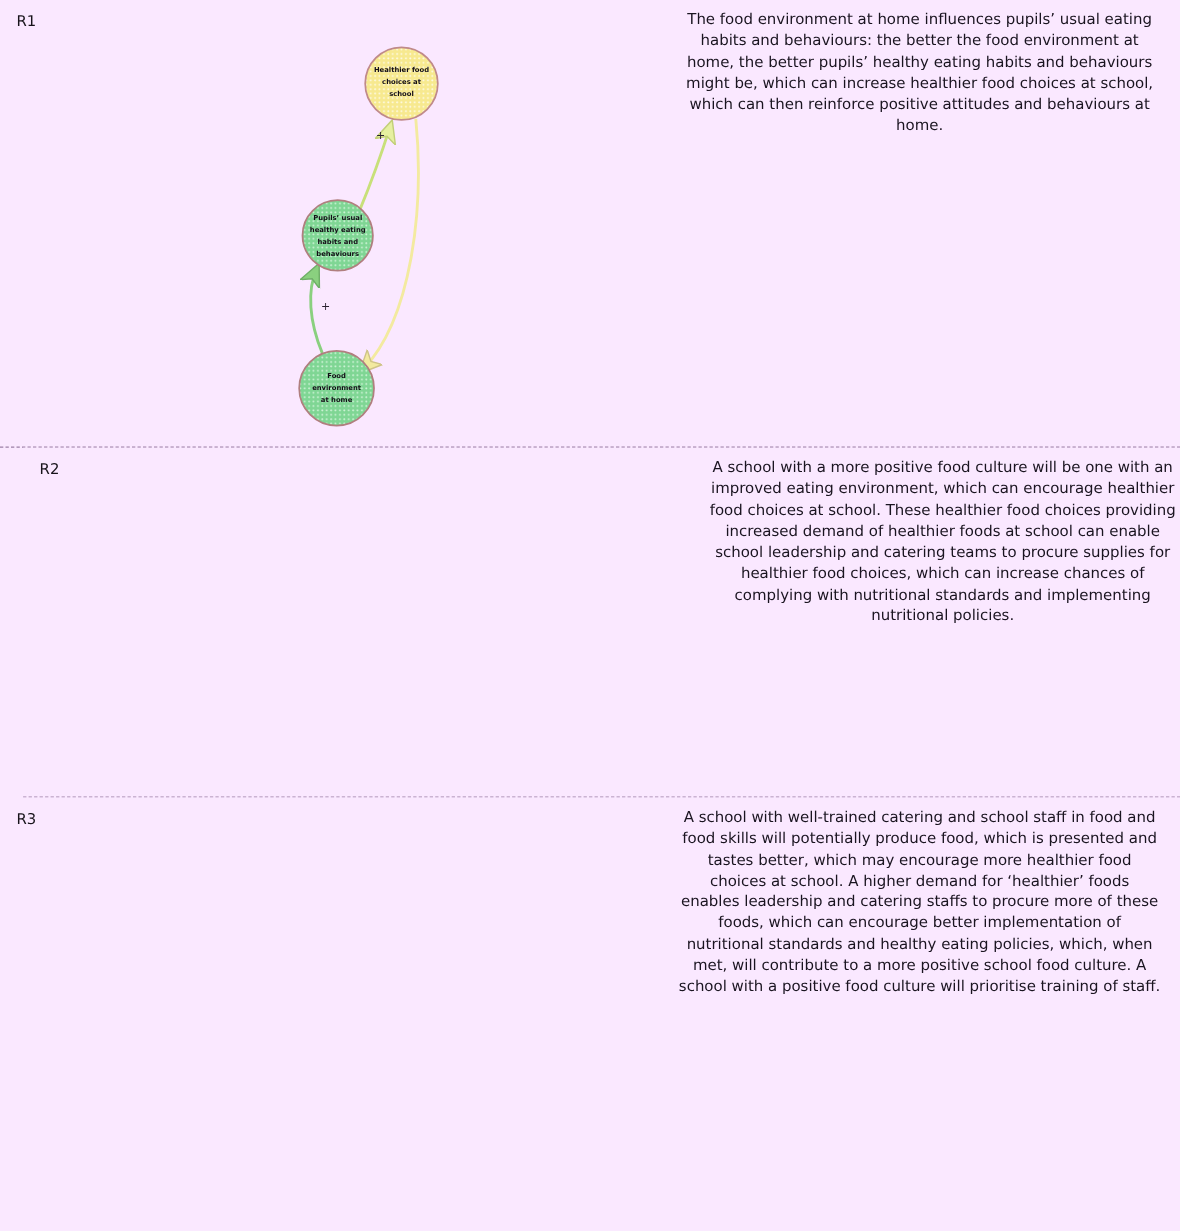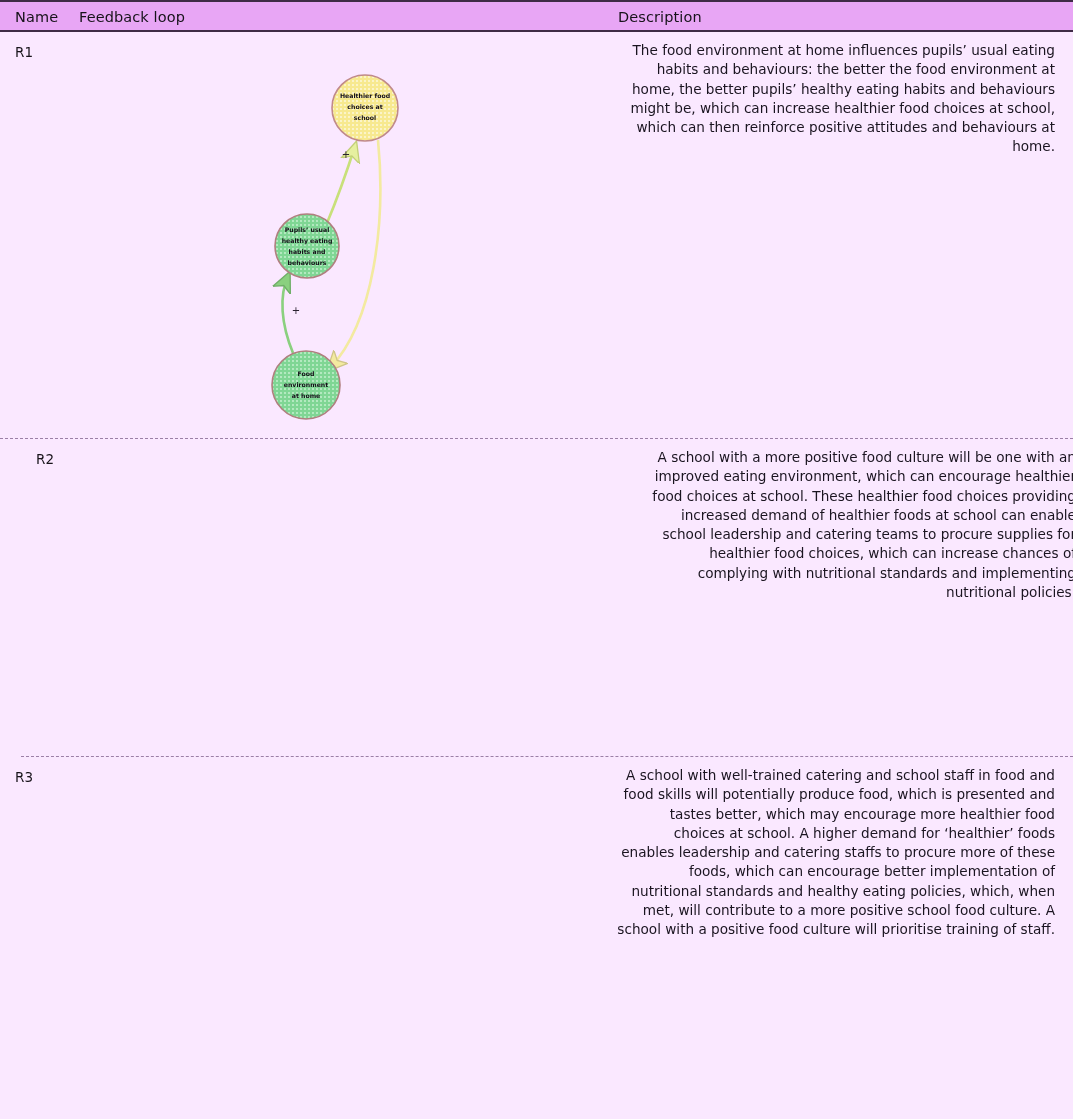--- a/index.html
+++ b/index.html
@@ -58,21 +58,21 @@
     font-size: 13.5px;
     color: #17131a;
   }
   .row-desc {
     position: absolute;
     left: 617px; top: 9px;
     width: 438px;
     font-size: 13.6px;
     line-height: 1.42;
     color: #1a1420;
-    text-align: right;
+    text-align: center;
     font-family: "DejaVu Sans", sans-serif;
   }
 
   .diagram {
     position: absolute;
     left: 0; top: 0;
     width: 612px;
     height: 100%;
   }
   .diagram svg { display: block; }
@@ -88,25 +88,20 @@
     font-family: "DejaVu Sans", sans-serif;
     fill: #2a2230;
     text-anchor: middle;
   }
 </style>
 </head>
 <body>
 
 <div class="table">
 
-  <div class="thead">
-    <div class="th th-name">Name</div>
-    <div class="th th-loop">Feedback loop</div>
-    <div class="th th-desc">Description</div>
-  </div>
 
   <div class="row row-r1">
     <div class="row-name">R1</div>
 
     <div class="diagram">
       <svg width="612" height="407" viewBox="0 0 612 407" xmlns="http://www.w3.org/2000/svg">
         <defs>
           <pattern id="dotY" width="4" height="4" patternUnits="userSpaceOnUse">
             <rect width="4" height="4" fill="#f7e98f"></rect>
               <circle cx="1" cy="1" r="0.9" fill="#ffffff" opacity="0.75"></circle>

